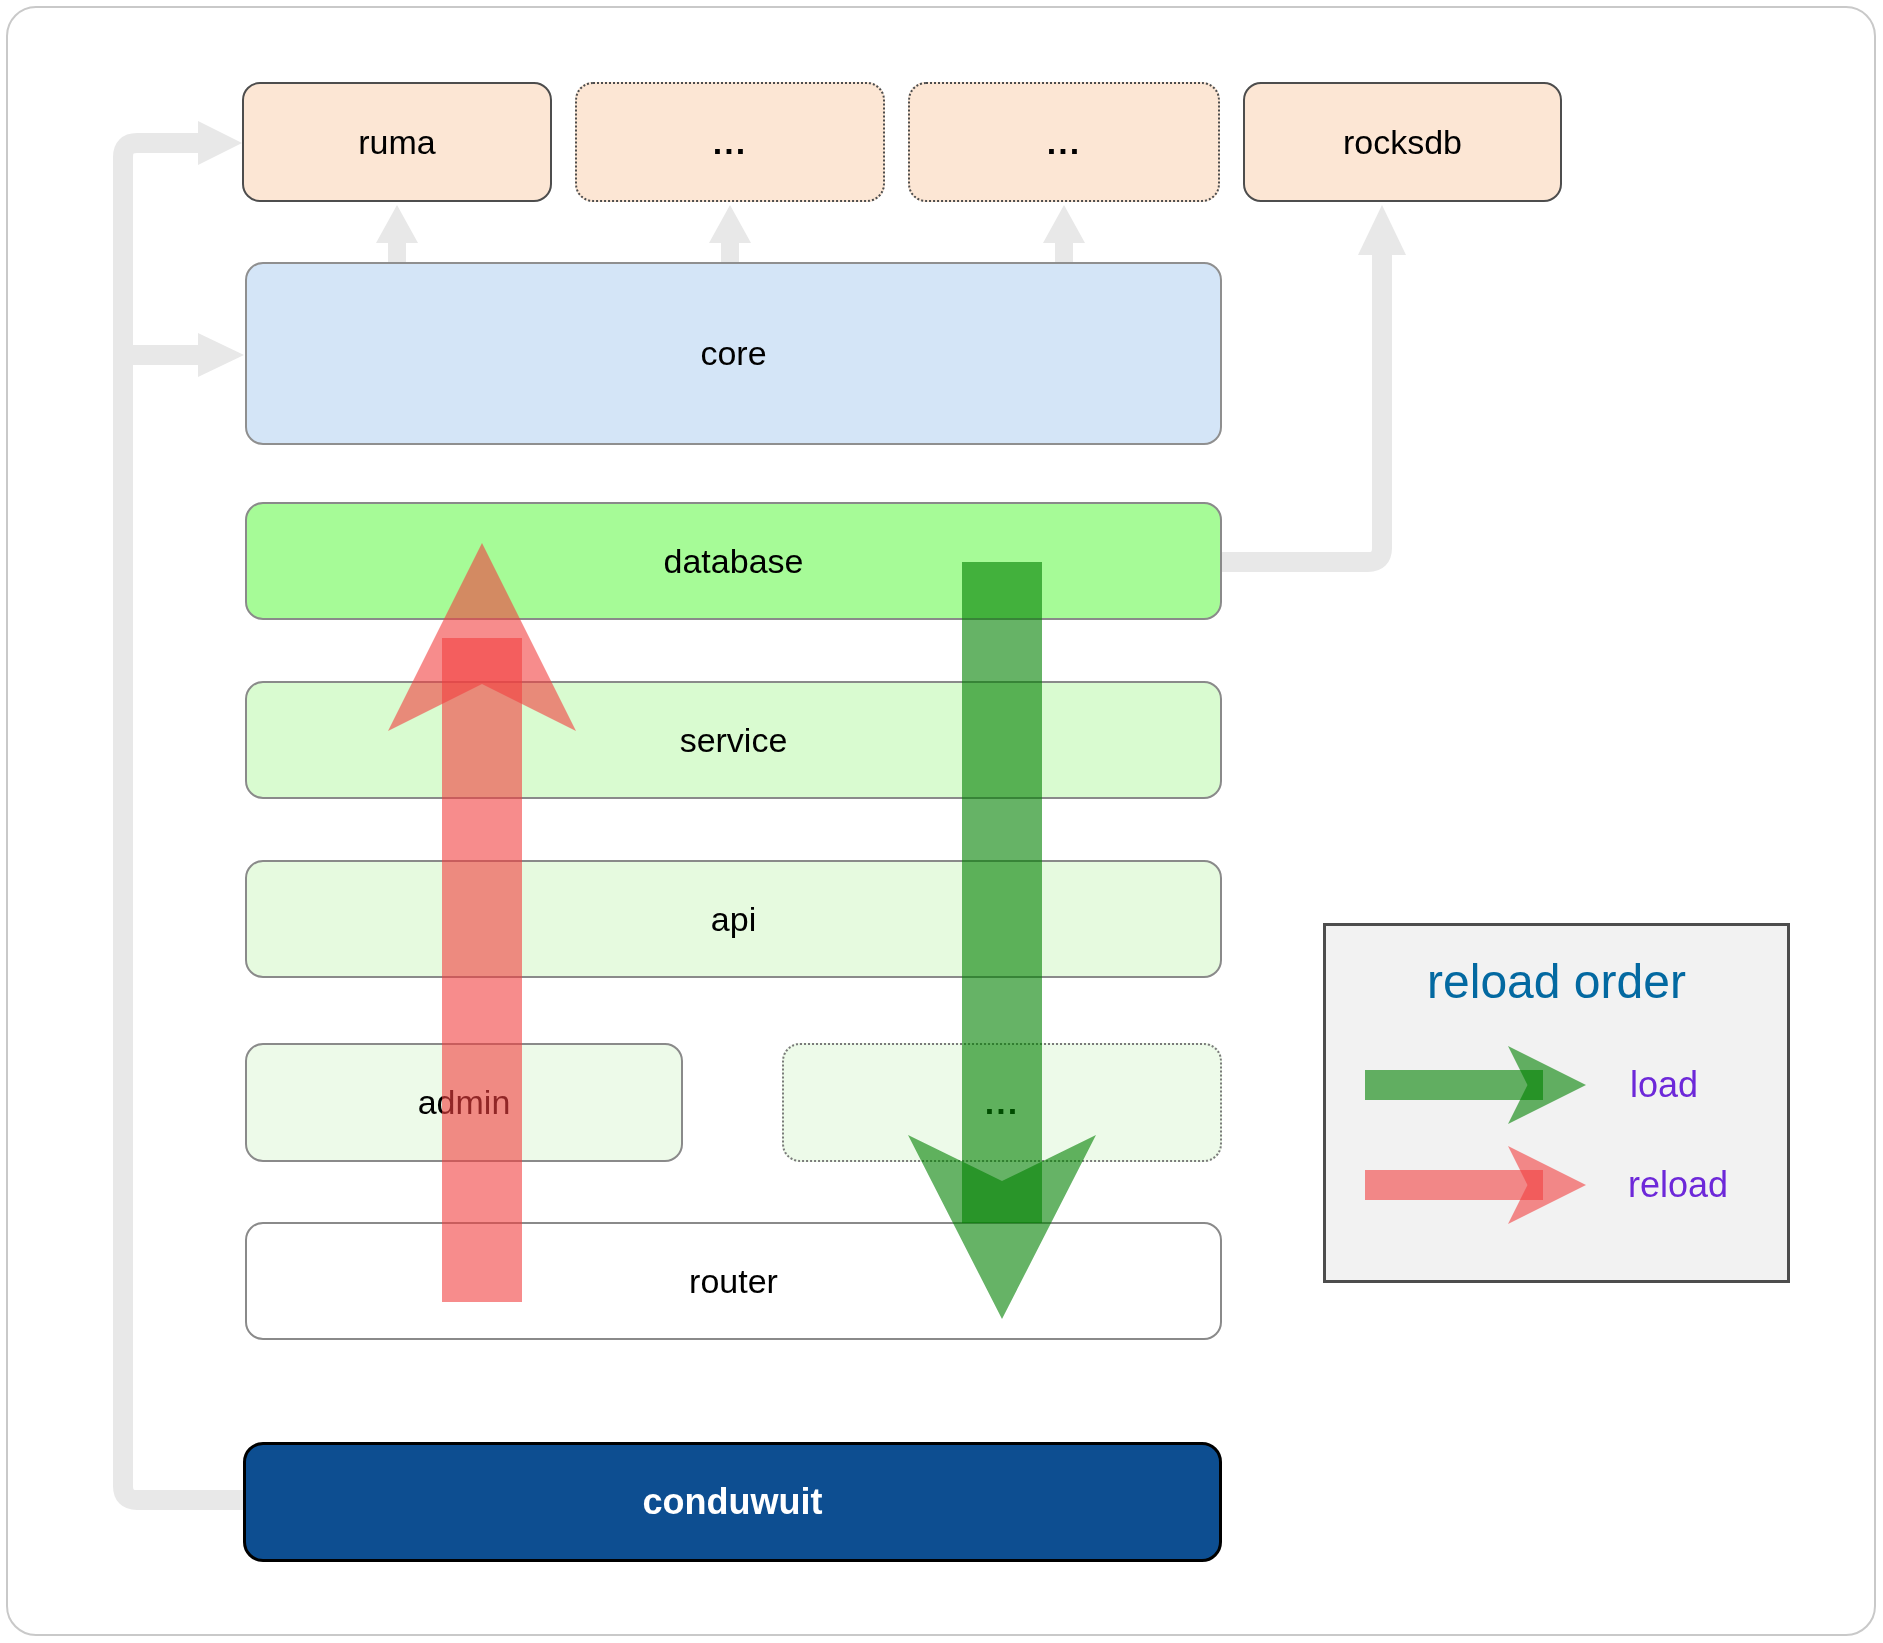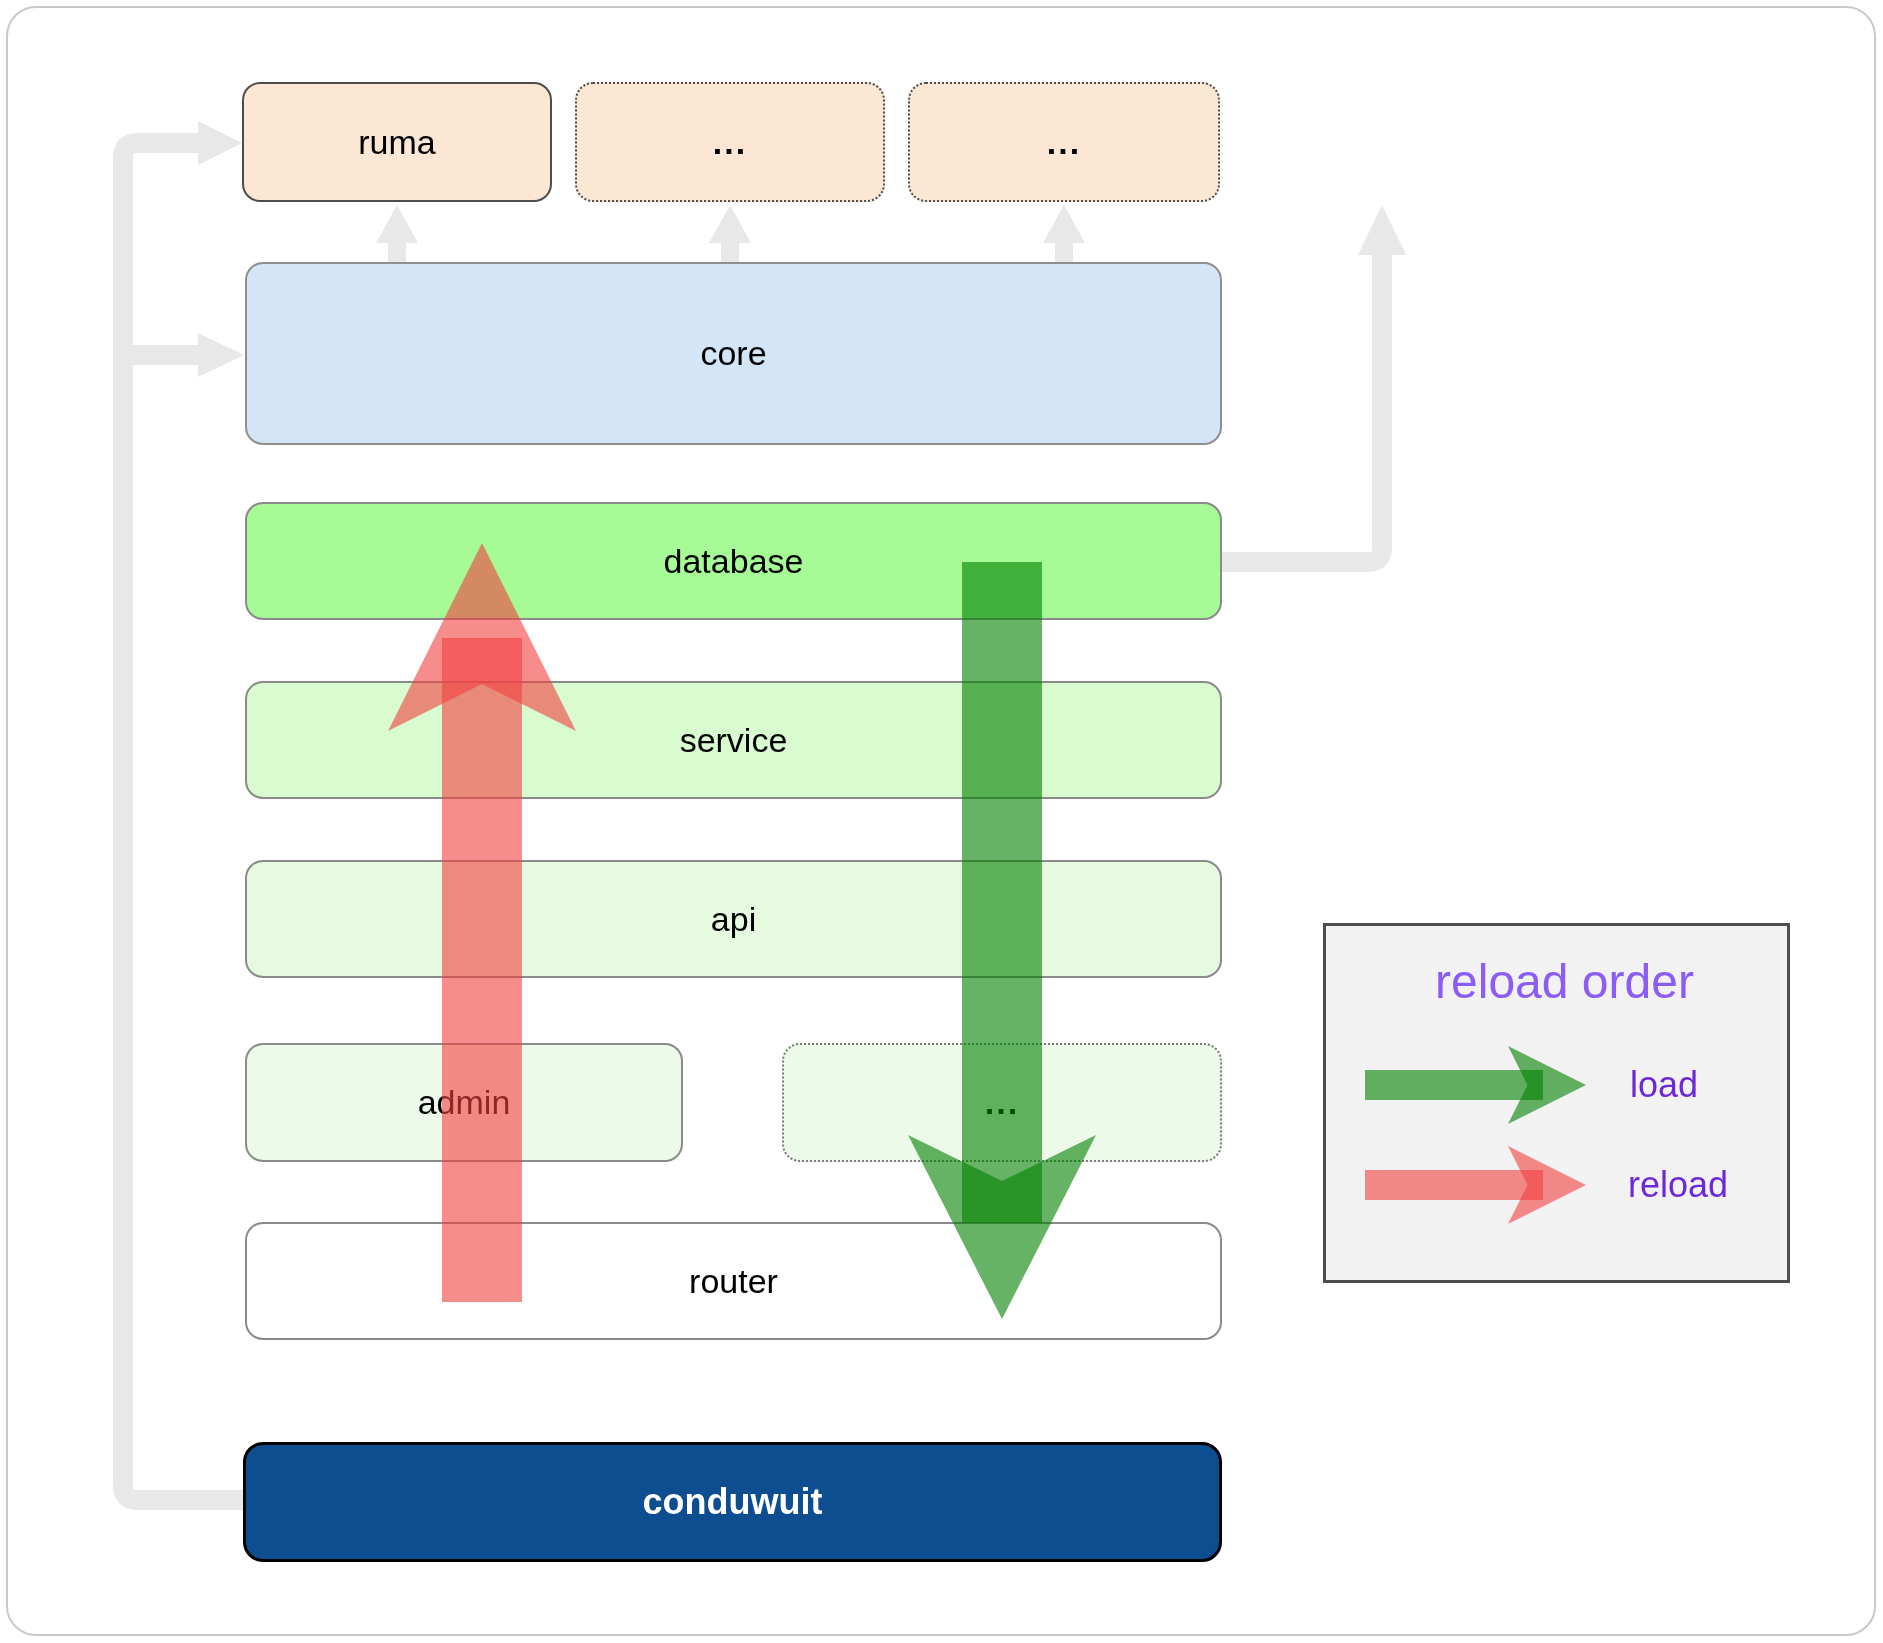--- a/index.html
+++ b/index.html
@@ -43,22 +43,22 @@
                 clip-path:polygon(50% 0%,100% 100%,50% 75%,0% 100%);}
   .load-shaft  {left:962px;top:562px;width:80px;height:661px;background:rgba(0,128,0,0.6);}
   .load-head   {left:908px;top:1135px;width:188px;height:184px;background:rgba(0,128,0,0.6);
                 clip-path:polygon(0% 0%,50% 25%,100% 0%,50% 100%);}
   
   .legend{
     position:absolute;left:1323px;top:923px;width:467px;height:360px;
     background:#f2f2f2;border:3px solid #4d4d4d;box-sizing:border-box;z-index:2;
   }
   .legend-title{
-    position:absolute;left:8px;top:28px;width:100%;text-align:center;
-    font-size:48px;color:#8b5cf6;
+    position:absolute;left:0;top:28px;width:100%;text-align:center;
+    font-size:48px;color:#0369a1;
   }
   .lg-arrow-shaft{position:absolute;width:178px;height:30px;}
   .lg-arrow-head{position:absolute;width:78px;height:78px;
                  clip-path:polygon(0% 0%,100% 50%,0% 100%,25% 50%);}
   .lg-green{background:rgba(0,128,0,0.6);}
   .lg-red{background:rgba(242,64,64,0.6);}
   .lg-label{position:absolute;font-size:36px;color:#6d28d9;line-height:1;}
 </style>
 </head>
 <body>
@@ -84,20 +84,23 @@
   </svg>
 
   <div class="box b-ruma">
     <span>ruma</span>
   </div>
   <div class="box b-dots1">
     <span class="dots">...</span>
   </div>
   <div class="box b-dots2">
     <span class="dots">...</span>
+  </div>
+  <div class="box b-rocksdb">
+    <span>rocksdb</span>
   </div>
 
   <div class="box b-core">
     <span>core</span>
   </div>
   <div class="box b-database">
     <span>database</span>
   </div>
   <div class="box b-service">
     <span>service</span>

